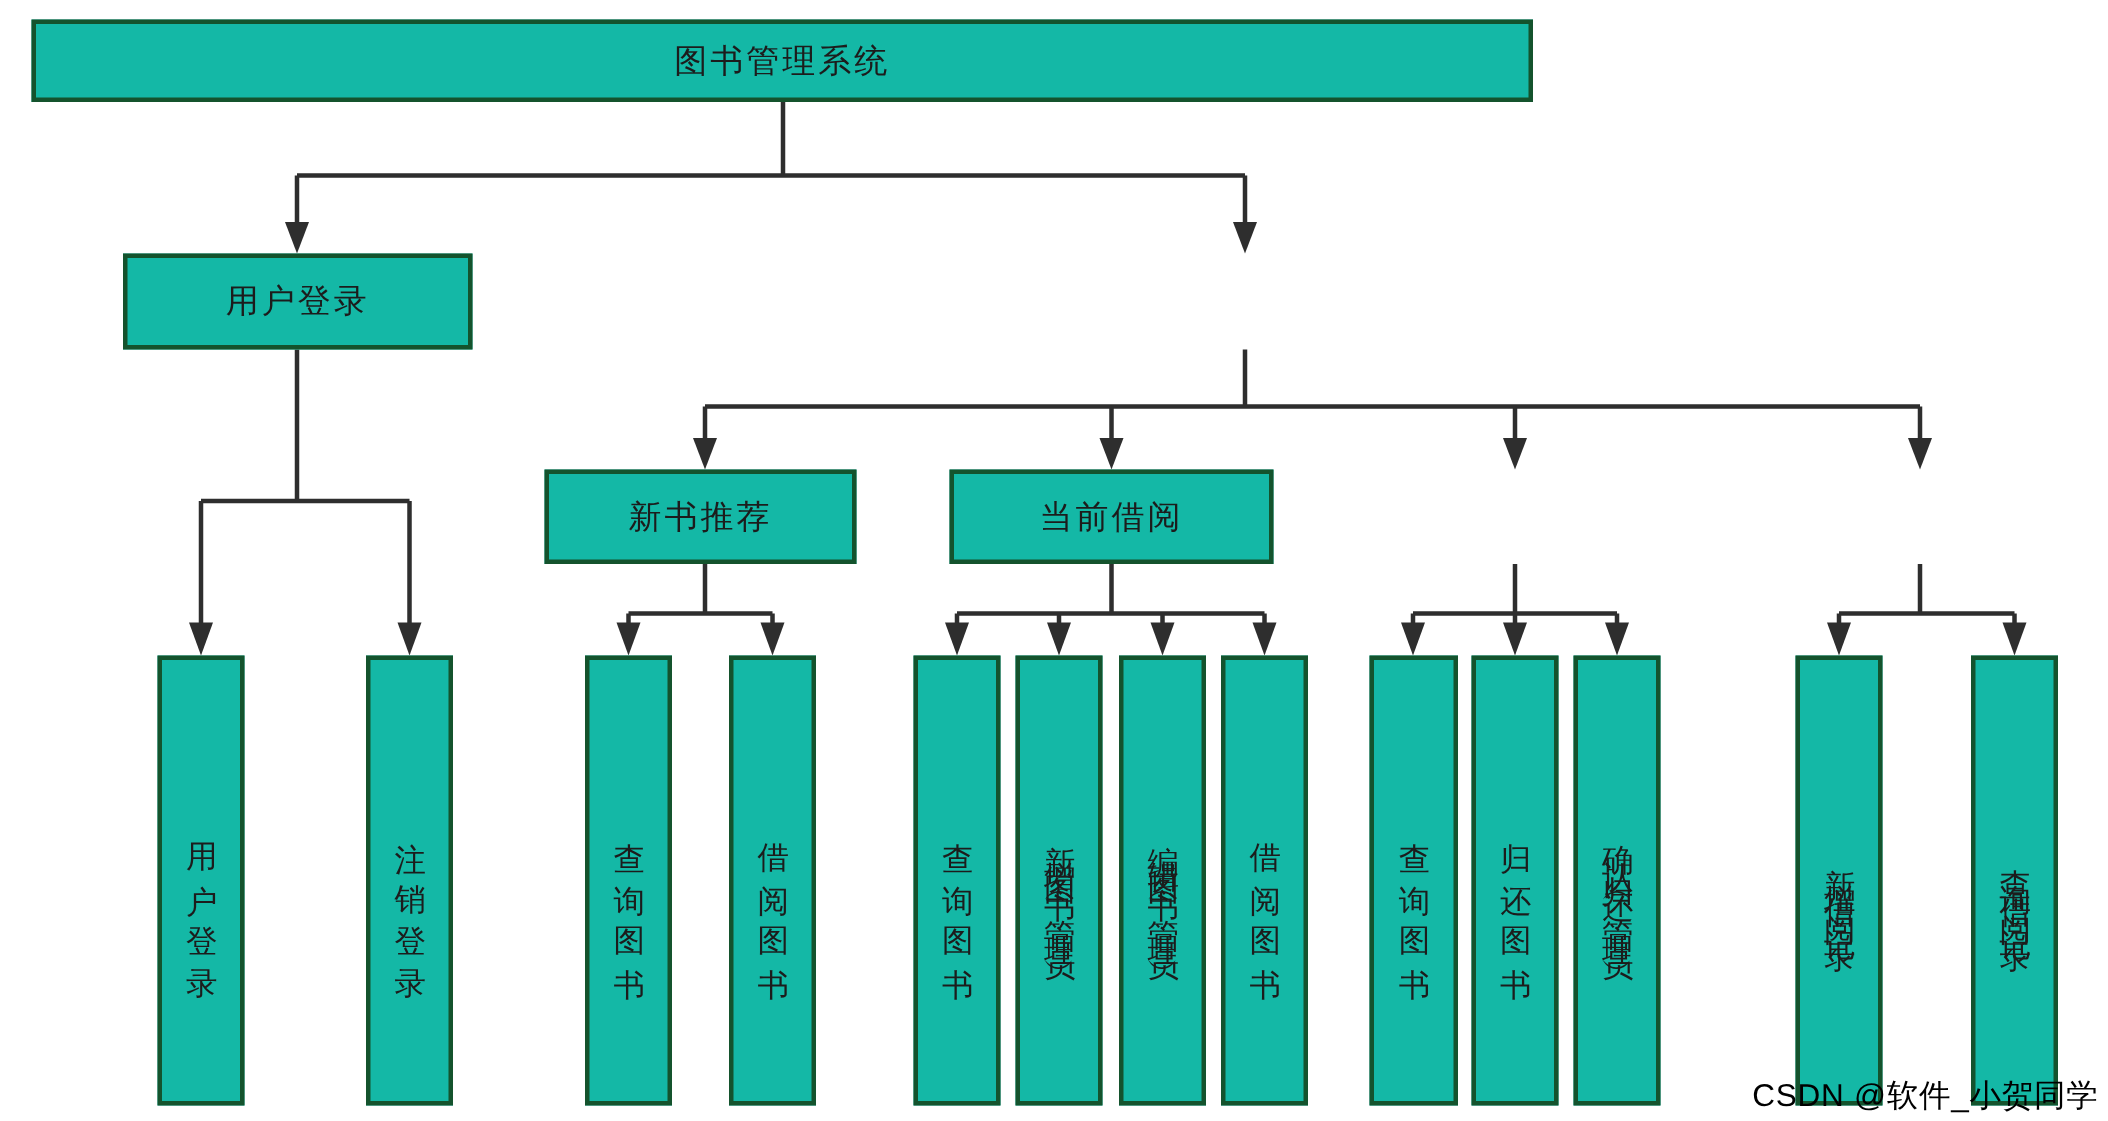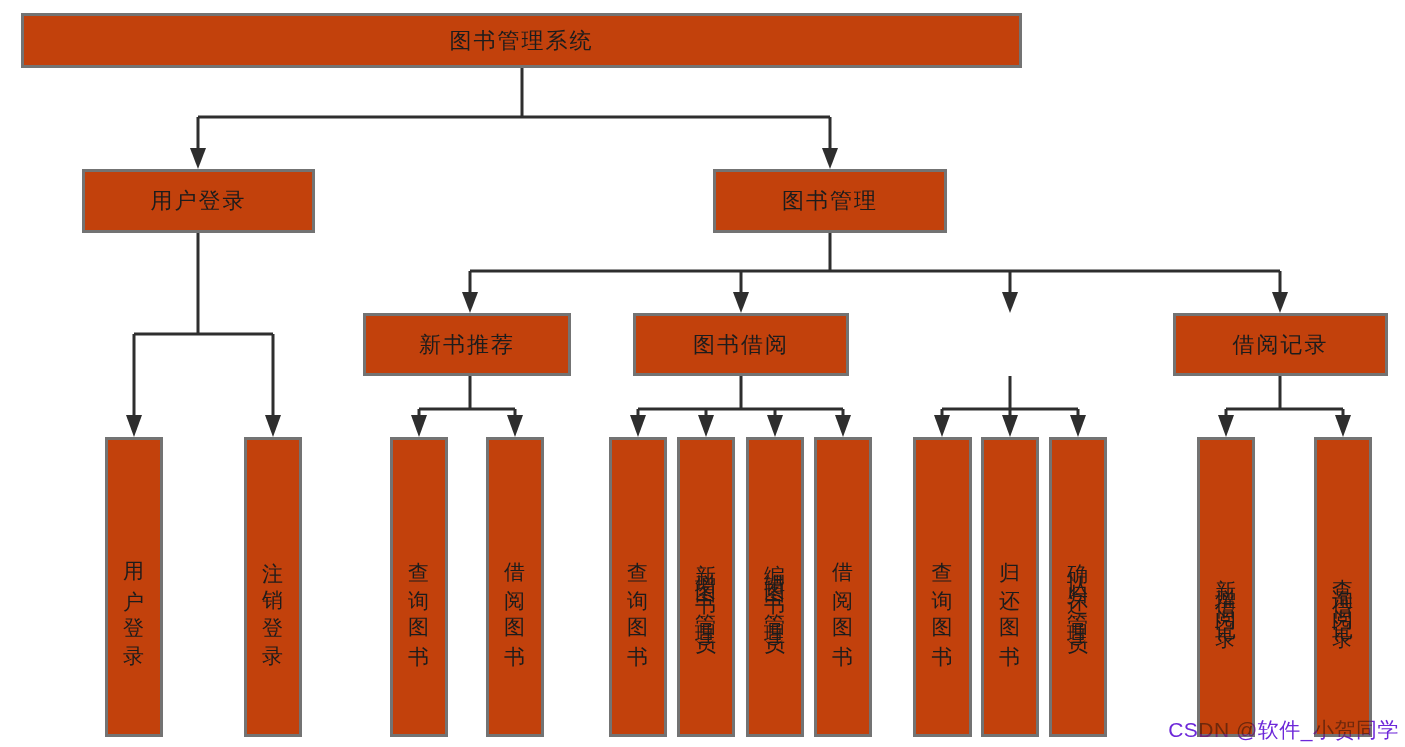--- a/index.html
+++ b/index.html
@@ -7,42 +7,42 @@
     position:relative;
     width:1405px;height:747px;
     background:#ffffff;
     font-family:"Liberation Sans",sans-serif;
     color:#1c1c1c;
     overflow:hidden;
   }
   svg.connectors{position:absolute;left:0;top:0;width:1405px;height:747px;}
   .box{
     position:absolute;
-    background:#c2410c;
-    border:3px solid #737373;
+    background:#14b8a6;
+    border:3px solid #14532d;
     box-sizing:border-box;
     display:flex;align-items:center;justify-content:center;
     z-index:2;
   }
   .h{font-size:22px;letter-spacing:2px;white-space:nowrap;}
   .v span{
     writing-mode:vertical-rl;
     text-orientation:mixed;
     font-size:21px;
     white-space:nowrap;
     line-height:1;
   }
   .ls-wide{letter-spacing:28px;margin-bottom:-28px;}
   .ls-norm{letter-spacing:10px;margin-bottom:-10px;}
   .watermark{
     position:absolute;
     right:6px;bottom:3px;
     font-size:21px;
     letter-spacing:0.5px;
-    color:#6d28d9;
+    color:#000000;
     mix-blend-mode:darken;
     z-index:5;
     white-space:nowrap;
   }
 </style>
 </head>
 <body>
 
 <div class="canvas">
 
@@ -76,25 +76,23 @@
       <polygon points="1002,415 1018,415 1010,437"></polygon>
       <polygon points="1070,415 1086,415 1078,437"></polygon>
       <polygon points="1218,415 1234,415 1226,437"></polygon>
       <polygon points="1335,415 1351,415 1343,437"></polygon>
     </g>
   </svg>
 
   <div class="box h" style="left:21px;top:13px;width:1001px;height:55px">图书管理系统</div>
 
   <div class="box h" style="left:82px;top:169px;width:233px;height:64px">用户登录</div>
-  <div class="box h" style="left:713px;top:169px;width:234px;height:64px">图书管理</div>
 
   <div class="box h" style="left:363px;top:313px;width:208px;height:63px">新书推荐</div>
-  <div class="box h" style="left:633px;top:313px;width:216px;height:63px">图书借阅</div>
-  <div class="box h" style="left:1173px;top:313px;width:215px;height:63px">借阅记录</div>
+  <div class="box h" style="left:633px;top:313px;width:216px;height:63px">当前借阅</div>
 
   <div class="box v" style="left:105px;top:437px;width:58px;height:300px">
     <span class="ls-wide">用户登录</span>
     </div>
   <div class="box v" style="left:244px;top:437px;width:58px;height:300px">
     <span class="ls-wide">注销登录</span>
     </div>
 
   <div class="box v" style="left:390px;top:437px;width:58px;height:300px">
     <span class="ls-wide">查询图书</span>

